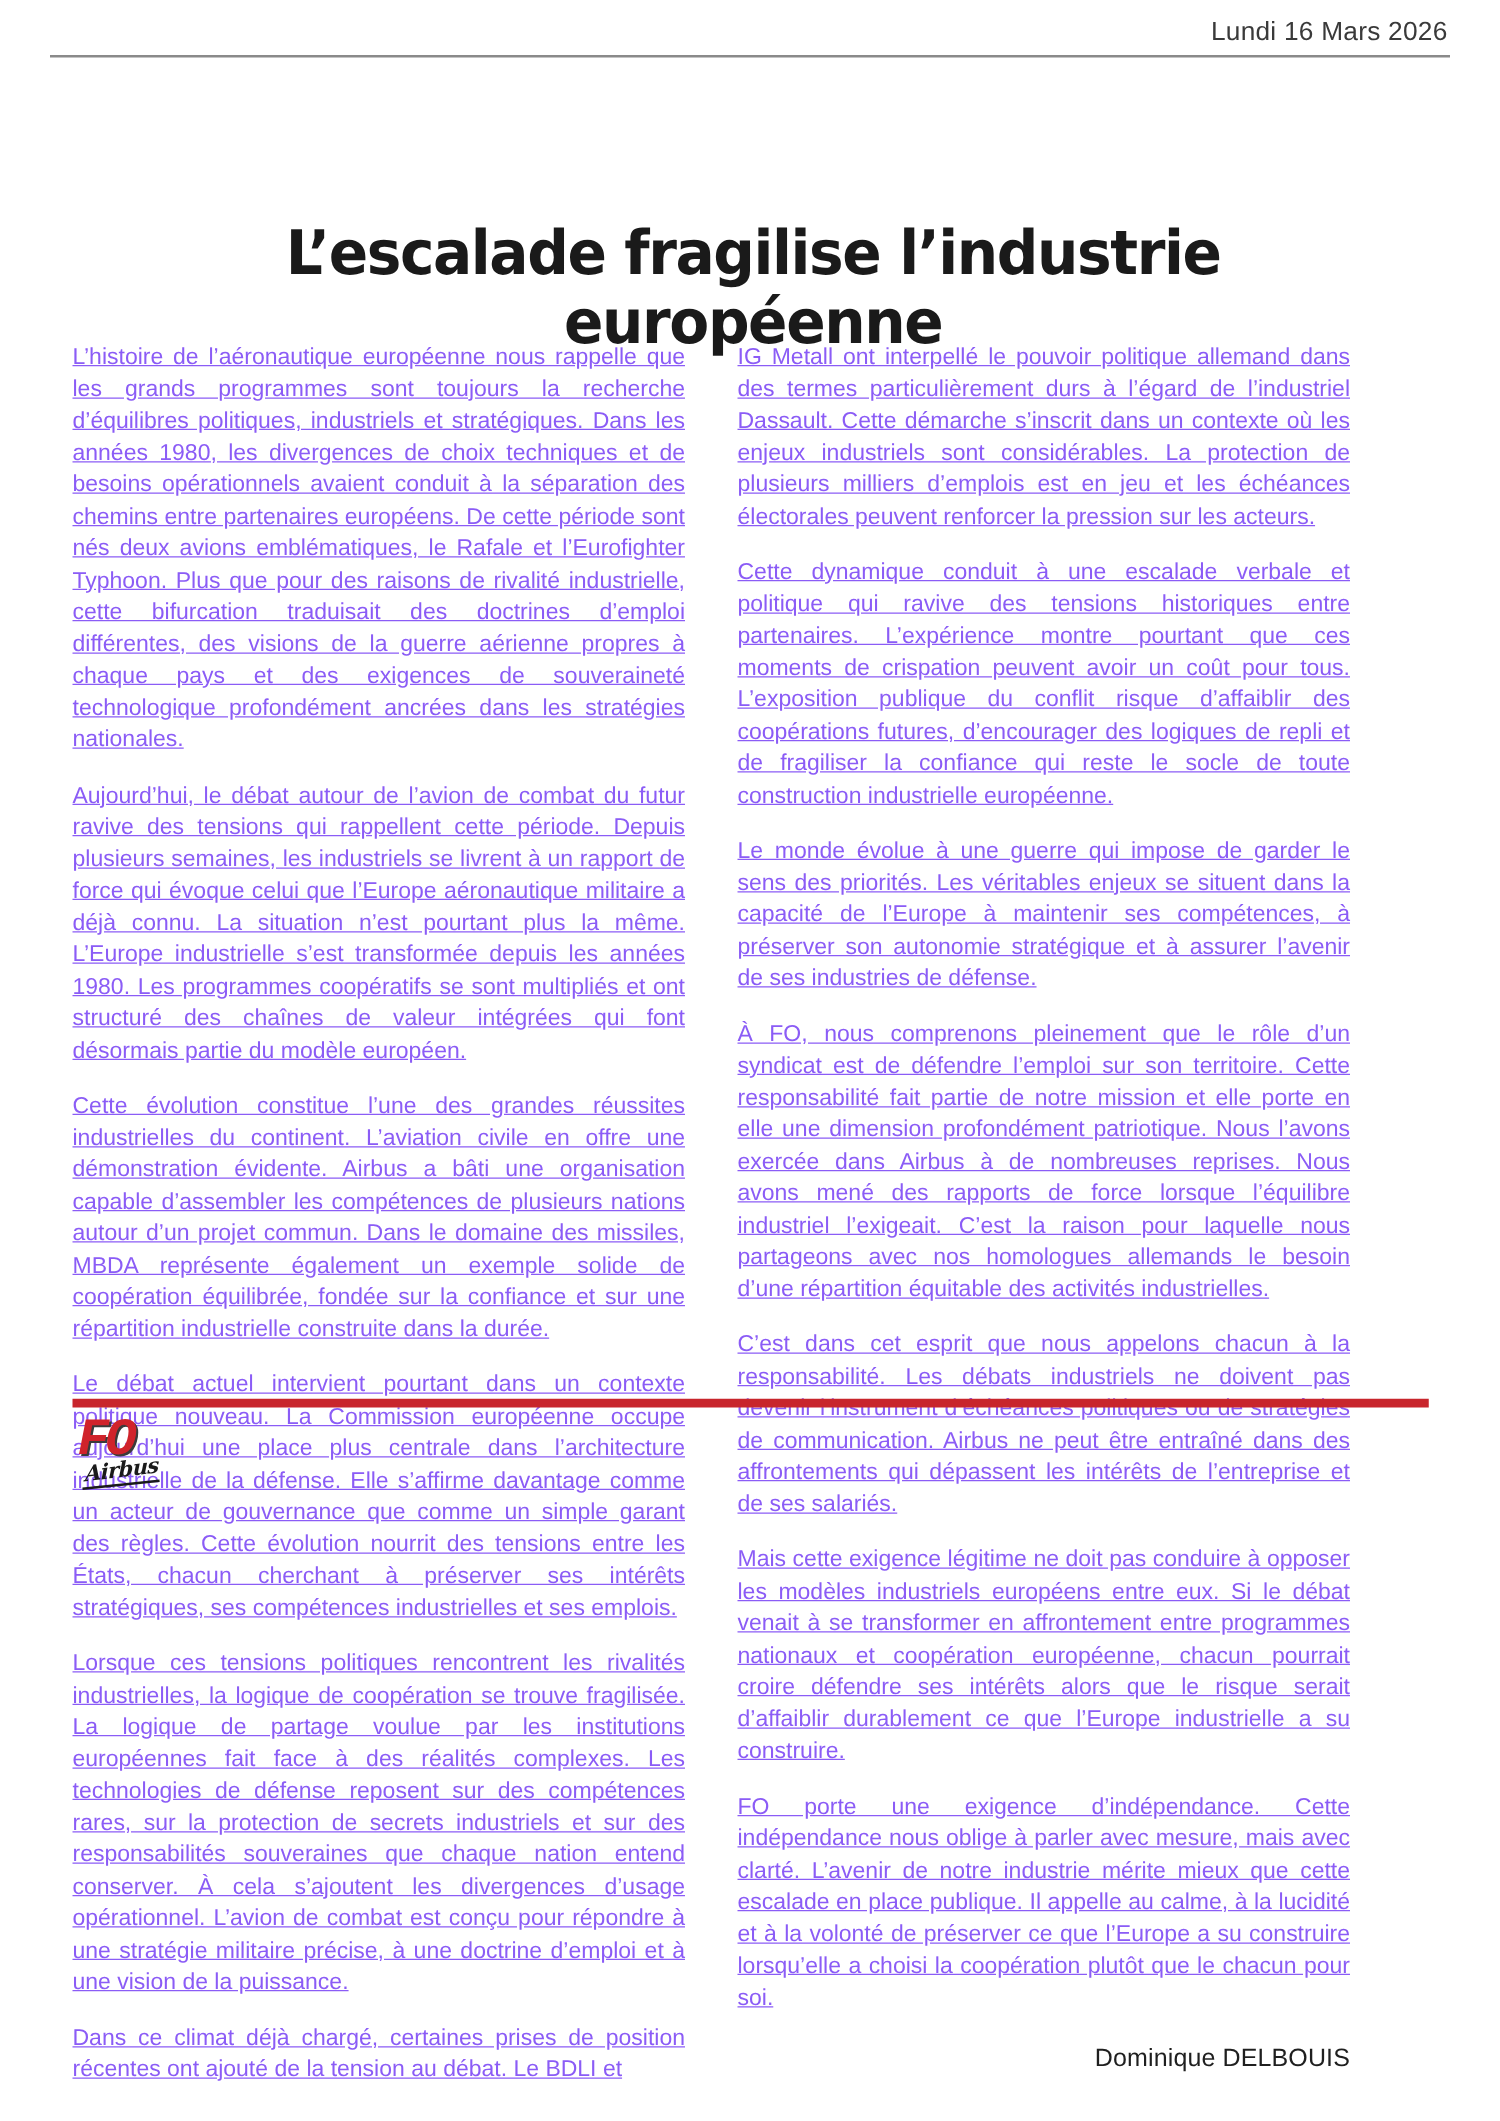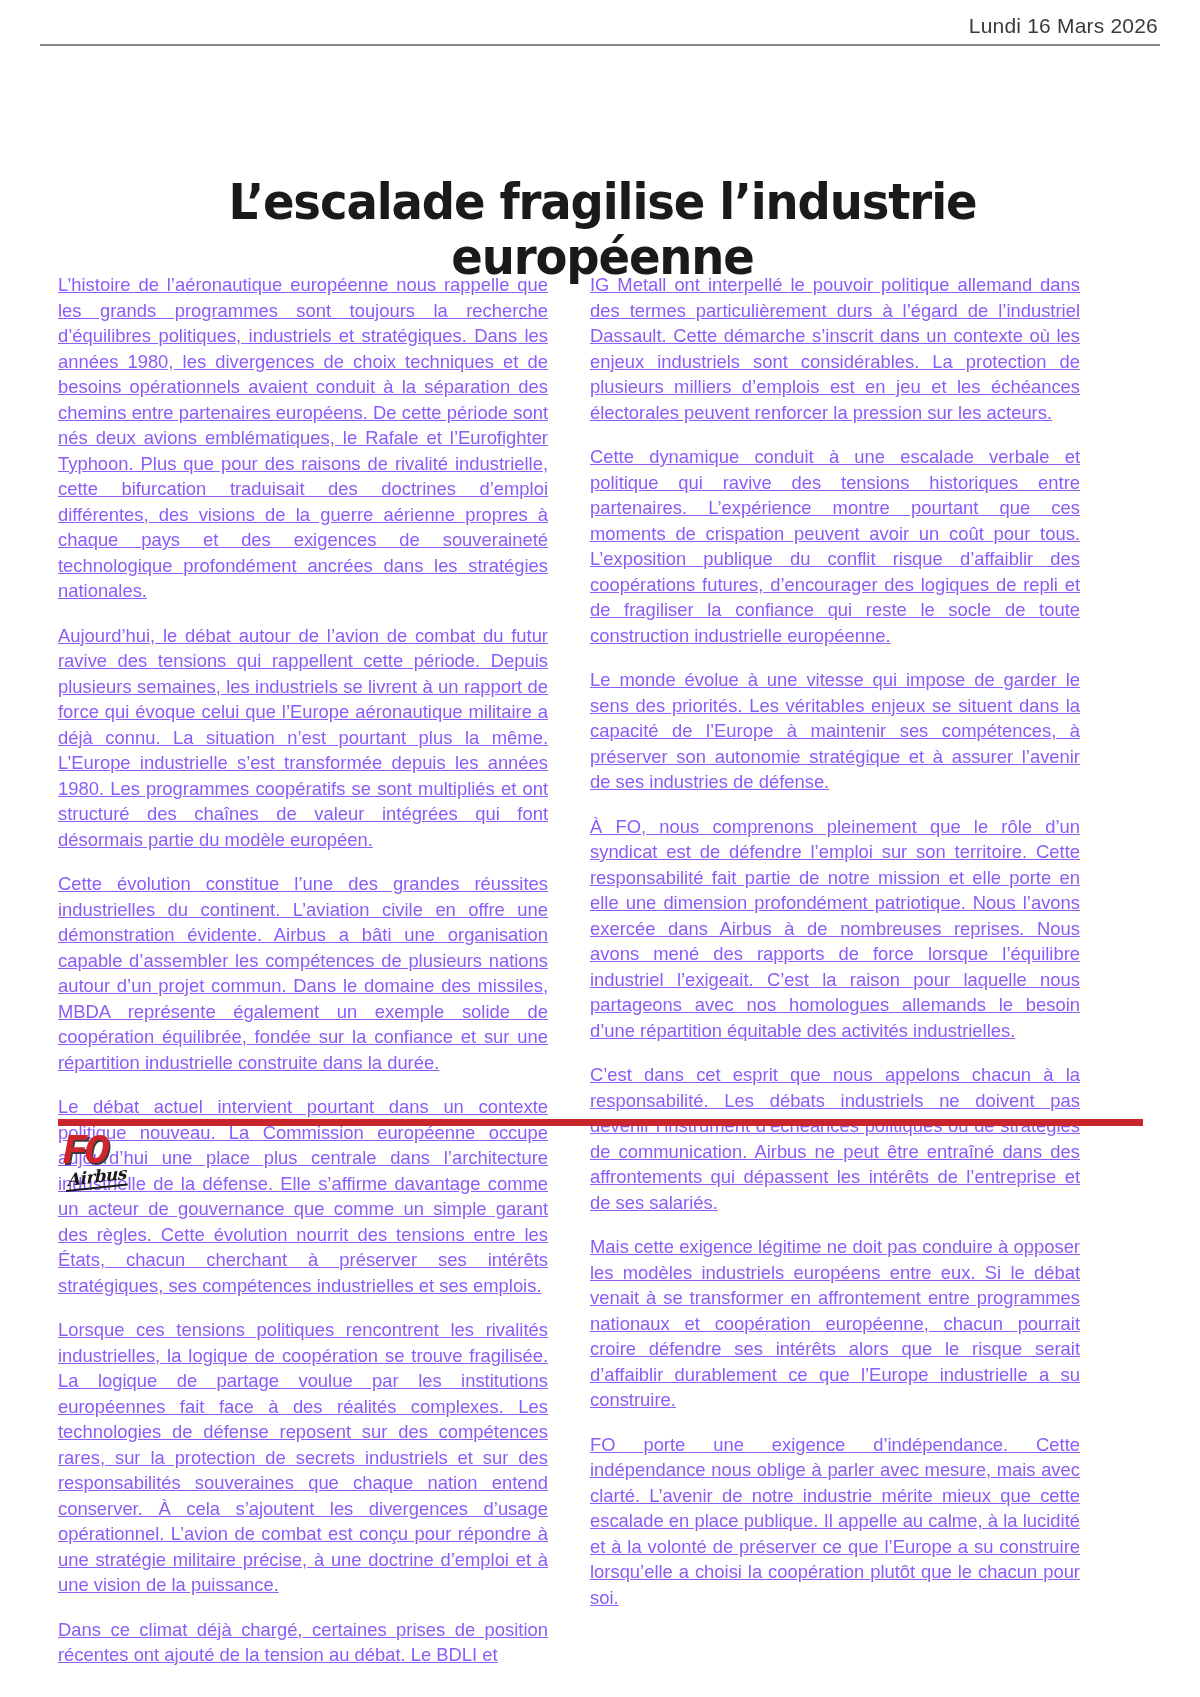--- a/index.html
+++ b/index.html
@@ -199,25 +199,26 @@
       <p>L’histoire de l’aéronautique européenne nous rappelle que les grands programmes sont toujours la recherche d’équilibres politiques, industriels et stratégiques. Dans les années 1980, les divergences de choix techniques et de besoins opérationnels avaient conduit à la séparation des chemins entre partenaires européens. De cette période sont nés deux avions emblématiques, le Rafale et l’Eurofighter Typhoon. Plus que pour des raisons de rivalité industrielle, cette bifurcation traduisait des doctrines d’emploi différentes, des visions de la guerre aérienne propres à chaque pays et des exigences de souveraineté technologique profondément ancrées dans les stratégies nationales.</p>
       <p>Aujourd’hui, le débat autour de l’avion de combat du futur ravive des tensions qui rappellent cette période. Depuis plusieurs semaines, les industriels se livrent à un rapport de force qui évoque celui que l’Europe aéronautique militaire a déjà connu. La situation n’est pourtant plus la même. L’Europe industrielle s’est transformée depuis les années 1980. Les programmes coopératifs se sont multipliés et ont structuré des chaînes de valeur intégrées qui font désormais partie du modèle européen.</p>
       <p>Cette évolution constitue l’une des grandes réussites industrielles du continent. L’aviation civile en offre une démonstration évidente. Airbus a bâti une organisation capable d’assembler les compétences de plusieurs nations autour d’un projet commun. Dans le domaine des missiles, MBDA représente également un exemple solide de coopération équilibrée, fondée sur la confiance et sur une répartition industrielle construite dans la durée.</p>
       <p>Le débat actuel intervient pourtant dans un contexte politique nouveau. La Commission européenne occupe aujourd’hui une place plus centrale dans l’architecture industrielle de la défense. Elle s’affirme davantage comme un acteur de gouvernance que comme un simple garant des règles. Cette évolution nourrit des tensions entre les États, chacun cherchant à préserver ses intérêts stratégiques, ses compétences industrielles et ses emplois.</p>
       <p>Lorsque ces tensions politiques rencontrent les rivalités industrielles, la logique de coopération se trouve fragilisée. La logique de partage voulue par les institutions européennes fait face à des réalités complexes. Les technologies de défense reposent sur des compétences rares, sur la protection de secrets industriels et sur des responsabilités souveraines que chaque nation entend conserver. À cela s’ajoutent les divergences d’usage opérationnel. L’avion de combat est conçu pour répondre à une stratégie militaire précise, à une doctrine d’emploi et à une vision de la puissance.</p>
       <p>Dans ce climat déjà chargé, certaines prises de position récentes ont ajouté de la tension au débat. Le BDLI et</p>
     </div>
     <div class="col">
       <p>IG Metall ont interpellé le pouvoir politique allemand dans des termes particulièrement durs à l’égard de l’industriel Dassault. Cette démarche s’inscrit dans un contexte où les enjeux industriels sont considérables. La protection de plusieurs milliers d’emplois est en jeu et les échéances électorales peuvent renforcer la pression sur les acteurs.</p>
       <p>Cette dynamique conduit à une escalade verbale et politique qui ravive des tensions historiques entre partenaires. L’expérience montre pourtant que ces moments de crispation peuvent avoir un coût pour tous. L’exposition publique du conflit risque d’affaiblir des coopérations futures, d’encourager des logiques de repli et de fragiliser la confiance qui reste le socle de toute construction industrielle européenne.</p>
-      <p>Le monde évolue à une vitesse qui impose de garder le sens des priorités. Les véritables enjeux se situent dans la capacité de l’Europe à maintenir ses compétences, à préserver son autonomie stratégique et à assurer l’avenir de ses industries de défense.</p>
+      <p>Le monde évolue à une guerre qui impose de garder le sens des priorités. Les véritables enjeux se situent dans la capacité de l’Europe à maintenir ses compétences, à préserver son autonomie stratégique et à assurer l’avenir de ses industries de défense.</p>
       <p>À FO, nous comprenons pleinement que le rôle d’un syndicat est de défendre l’emploi sur son territoire. Cette responsabilité fait partie de notre mission et elle porte en elle une dimension profondément patriotique. Nous l’avons exercée dans Airbus à de nombreuses reprises. Nous avons mené des rapports de force lorsque l’équilibre industriel l’exigeait. C’est la raison pour laquelle nous partageons avec nos homologues allemands le besoin d’une répartition équitable des activités industrielles.</p>
       <p>C’est dans cet esprit que nous appelons chacun à la responsabilité. Les débats industriels ne doivent pas devenir l’instrument d’échéances politiques ou de stratégies de communication. Airbus ne peut être entraîné dans des affrontements qui dépassent les intérêts de l’entreprise et de ses salariés.</p>
       <p>Mais cette exigence légitime ne doit pas conduire à opposer les modèles industriels européens entre eux. Si le débat venait à se transformer en affrontement entre programmes nationaux et coopération européenne, chacun pourrait croire défendre ses intérêts alors que le risque serait d’affaiblir durablement ce que l’Europe industrielle a su construire.</p>
       <p>FO porte une exigence d’indépendance. Cette indépendance nous oblige à parler avec mesure, mais avec clarté. L’avenir de notre industrie mérite mieux que cette escalade en place publique. Il appelle au calme, à la lucidité et à la volonté de préserver ce que l’Europe a su construire lorsqu’elle a choisi la coopération plutôt que le chacun pour soi.</p>
+      <div class="signature">Dominique DELBOUIS</div>
     </div>
   </div>
 
   <div class="footer">
     <div class="footer-rule"></div>
     <div class="footer-logo">
       <div class="logo-fo">FO</div>
       <div class="logo-sub">Airbus</div>
       <div class="logo-underline"></div>
     </div>

